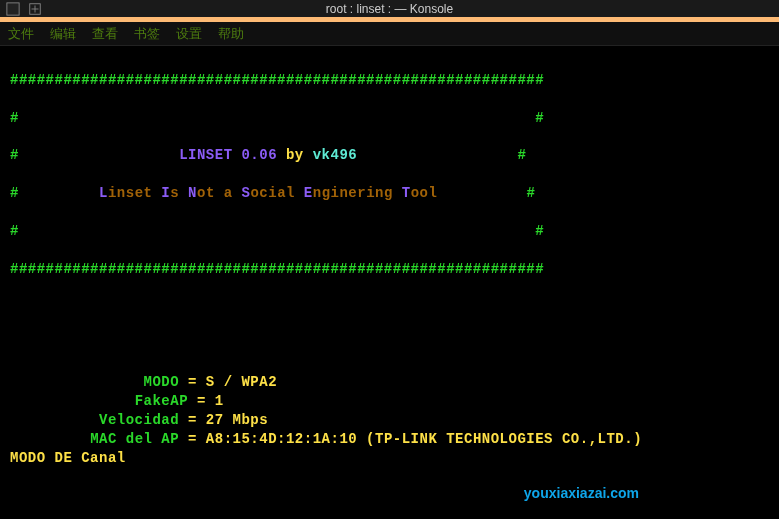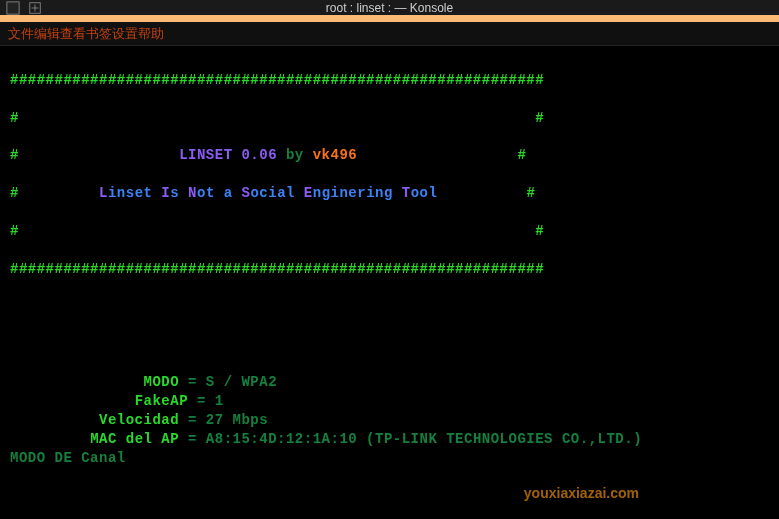--- a/index.html
+++ b/index.html
@@ -9,21 +9,21 @@
     background: #0a0a0a;
     font-family: "Courier New", monospace;
     font-size: 14px;
     color: #e0e0e0;
     overflow: hidden;
     position: relative;
   }
   .titlebar {
     height: 22px;
     background: #1a1a1a;
-    border-bottom: 7px solid #fdba74;
+    border-bottom: 5px solid #fdba74;
     display: flex;
     align-items: center;
     justify-content: center;
     font-family: sans-serif;
     font-size: 12px;
     color: #ccc;
     position: relative;
   }
   .titlebar-icons {
     position: absolute;
@@ -32,46 +32,47 @@
     gap: 8px;
     align-items: center;
   }
   .tb-icon { width: 14px; height: 14px; display: inline-block; }
   .menubar {
     height: 24px;
     background: #101010;
     display: flex;
     align-items: center;
     padding: 0 8px;
+    gap: 16px;
     font-family: sans-serif;
     font-size: 13px;
-    color: #c2410c;
+    color: #4d7c0f;
     border-bottom: 1px solid #222;
   }
   .menu-item { cursor: pointer; }
   .terminal {
     padding: 6px 10px;
     background: #000;
     height: calc(100% - 46px);
     font-weight: bold;
     letter-spacing: 0.5px;
     line-height: 1.35;
     white-space: pre;
   }
   .green { color: #2ad82a; }
   .red { color: #8b5cf6; }
-  .yellow { color: #3b82f6; }
-  .blue { color: #f97316; text-align: center; }
-  .white { color: #15803d; }
+  .yellow { color: #a16207; }
+  .blue { color: #5eead4; text-align: center; }
+  .white { color: #fde047; }
   .banner-row { display: block; }
   .watermark {
     position: absolute;
     bottom: 18px;
     right: 140px;
-    color: #a16207;
+    color: #0ea5e9;
     font-family: sans-serif;
     font-size: 14px;
     font-weight: bold;
   }
 </style>
 </head>
 <body>
 
 <div class="titlebar">
   <div class="titlebar-icons">

